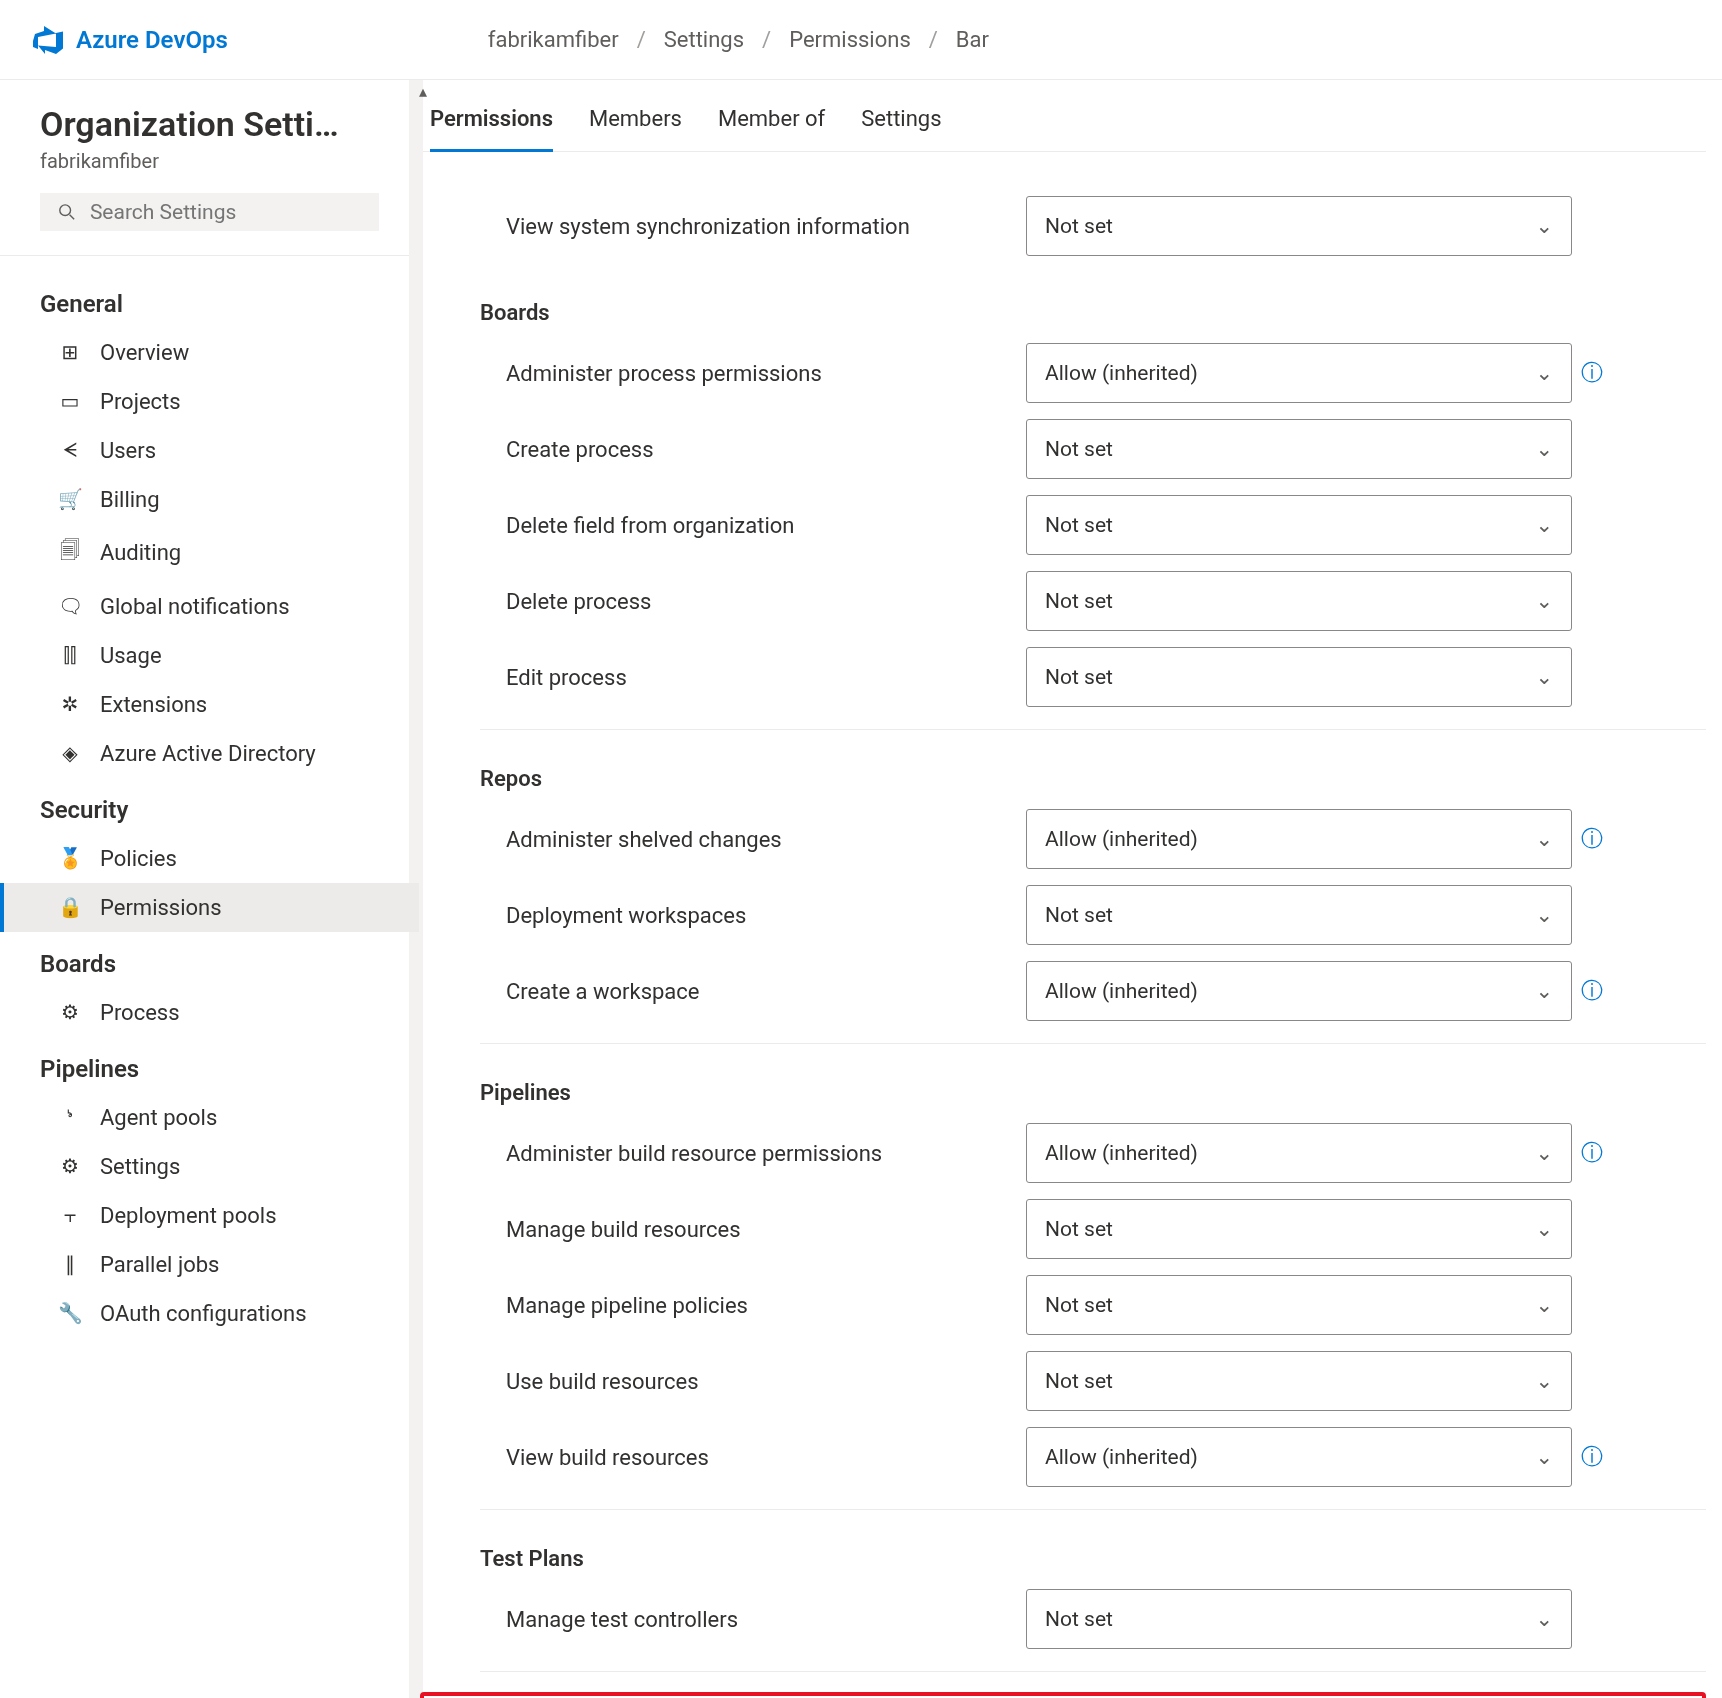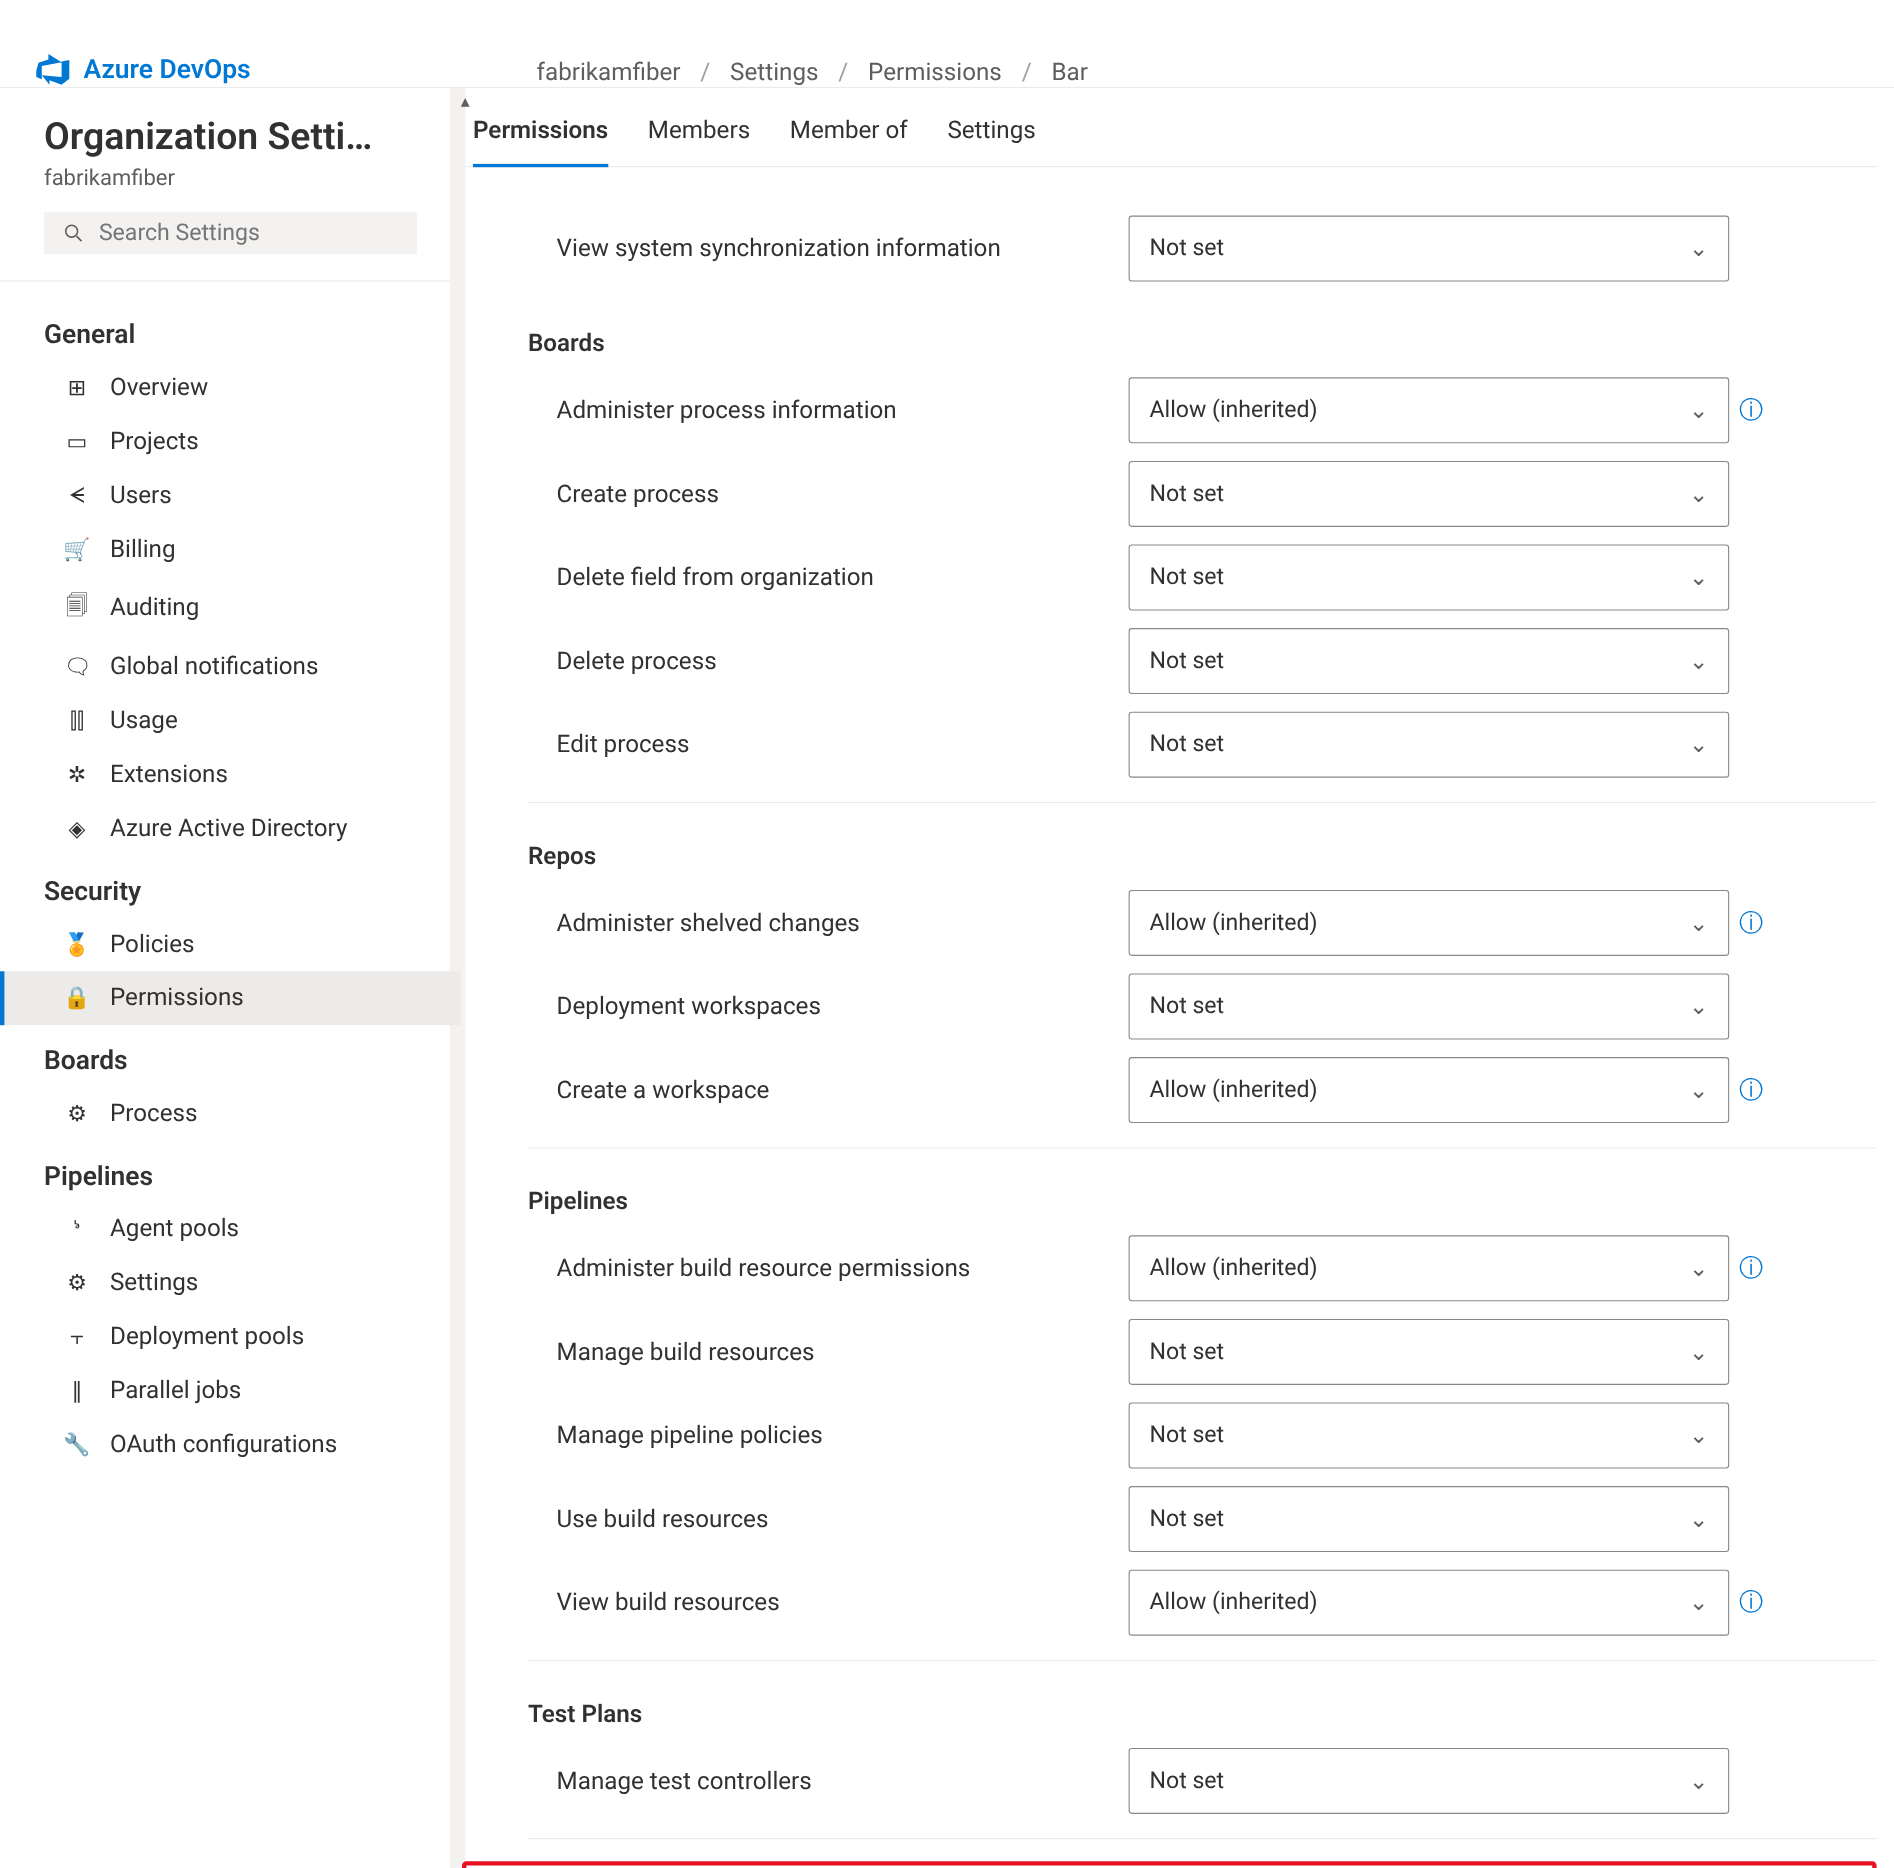--- a/index.html
+++ b/index.html
@@ -1,17 +1,17 @@
 <!DOCTYPE html>
 <html><head>
 <meta charset="utf-8">
 <style>
 * { margin:0; padding:0; box-sizing:border-box; font-family:"Segoe UI",-apple-system,BlinkMacSystemFont,Roboto,sans-serif; }
 body { background:#fff; color:#323130; font-size:22px; width:1722px; }
-.topbar { display:flex; align-items:flex-end; height:80px; padding:0 32px; border-bottom:1px solid #edebe9; }
+.topbar { display:flex; align-items:center; height:80px; padding:0 32px; border-bottom:1px solid #edebe9; }
 .logo-group { display:flex; align-items:center; gap:12px; color:#0078d4; font-weight:600; font-size:24px; }
 .logo-group svg { flex-shrink:0; }
 .breadcrumb { display:flex; align-items:center; gap:18px; margin-left:260px; color:#605e5c; font-size:22px; }
 .breadcrumb .sep { color:#a19f9d; }
 .layout { display:flex; }
 .sidebar { width:420px; border-right:1px solid #edebe9; position:relative; padding-top:24px; min-height:1618px; }
 .sidebar .scrollhint { position:absolute; right:-4px; top:0; bottom:0; width:14px; background:#f3f2f1; }
 .sidebar .scrollarrow { position:absolute; right:-8px; top:2px; font-size:16px; color:#605e5c; }
 .sb-title { font-size:34px; font-weight:600; padding:0 40px; line-height:1.2; }
 .sb-sub { font-size:20px; color:#605e5c; padding:4px 40px 20px; }
@@ -165,21 +165,21 @@
             <div class="perm-select">
               <span>Not set</span>
               <span class="chev">⌄</span>
             </div>
             <div class="perm-info"></div>
           </div>
         </div>
         <div class="perm-group">
           <div class="group-title">Boards</div>
           <div class="perm-row">
-            <div class="perm-label">Administer process information</div>
+            <div class="perm-label">Administer process permissions</div>
             <div class="perm-select">
               <span>Allow (inherited)</span>
               <span class="chev">⌄</span>
             </div>
             <div class="perm-info">ⓘ</div>
           </div>
           <div class="perm-row">
             <div class="perm-label">Create process</div>
             <div class="perm-select">
               <span>Not set</span>

